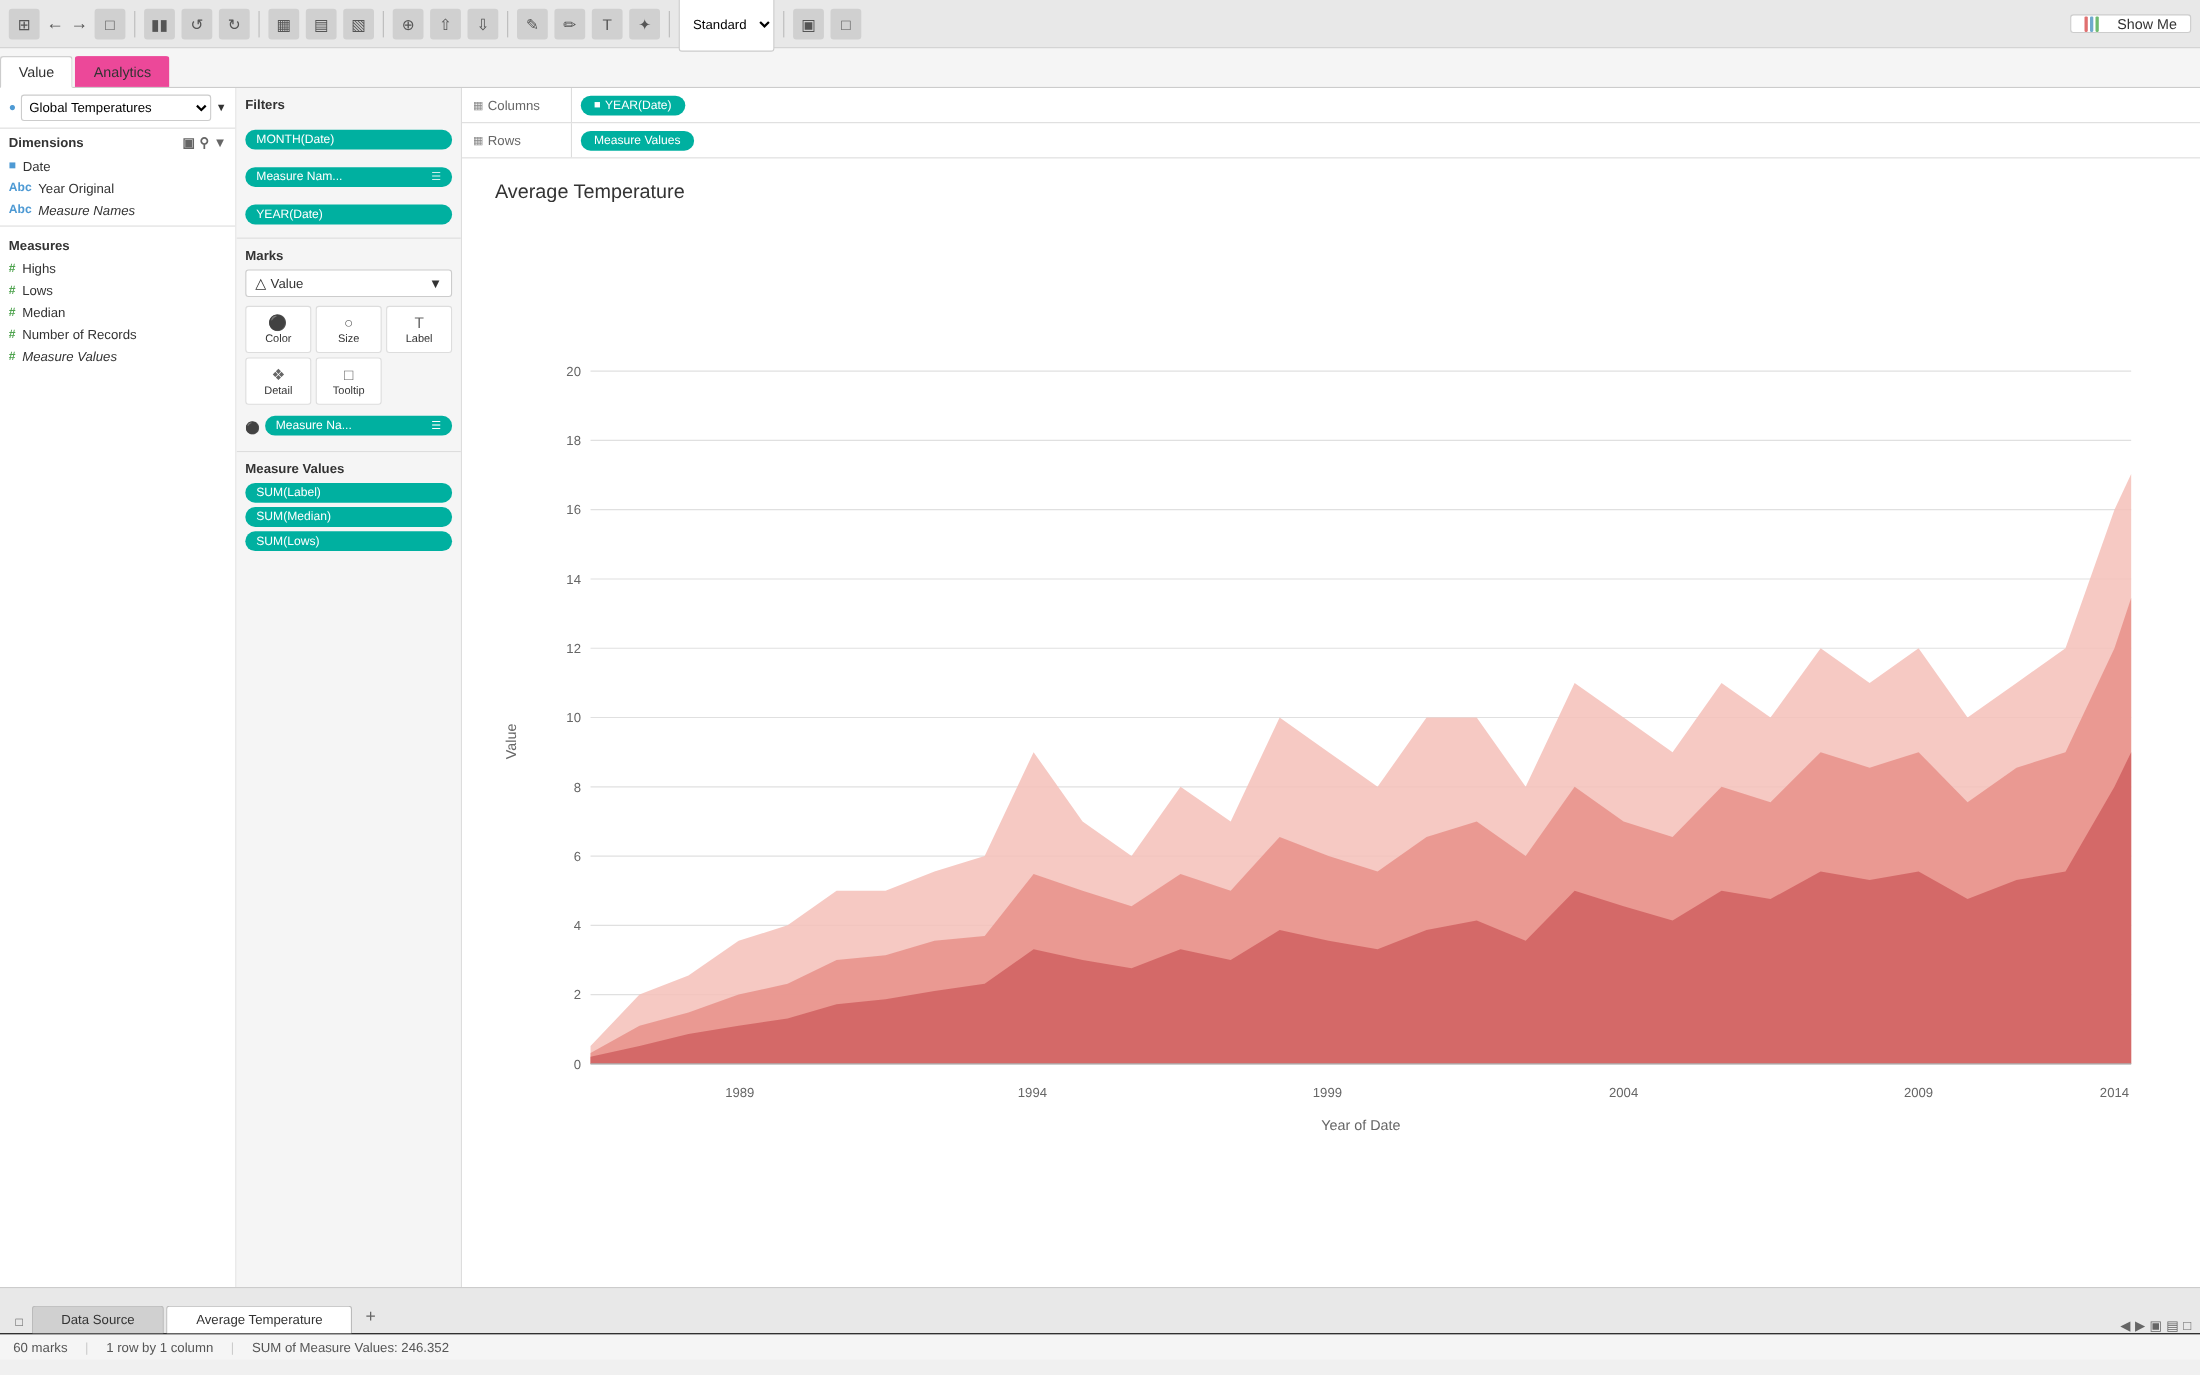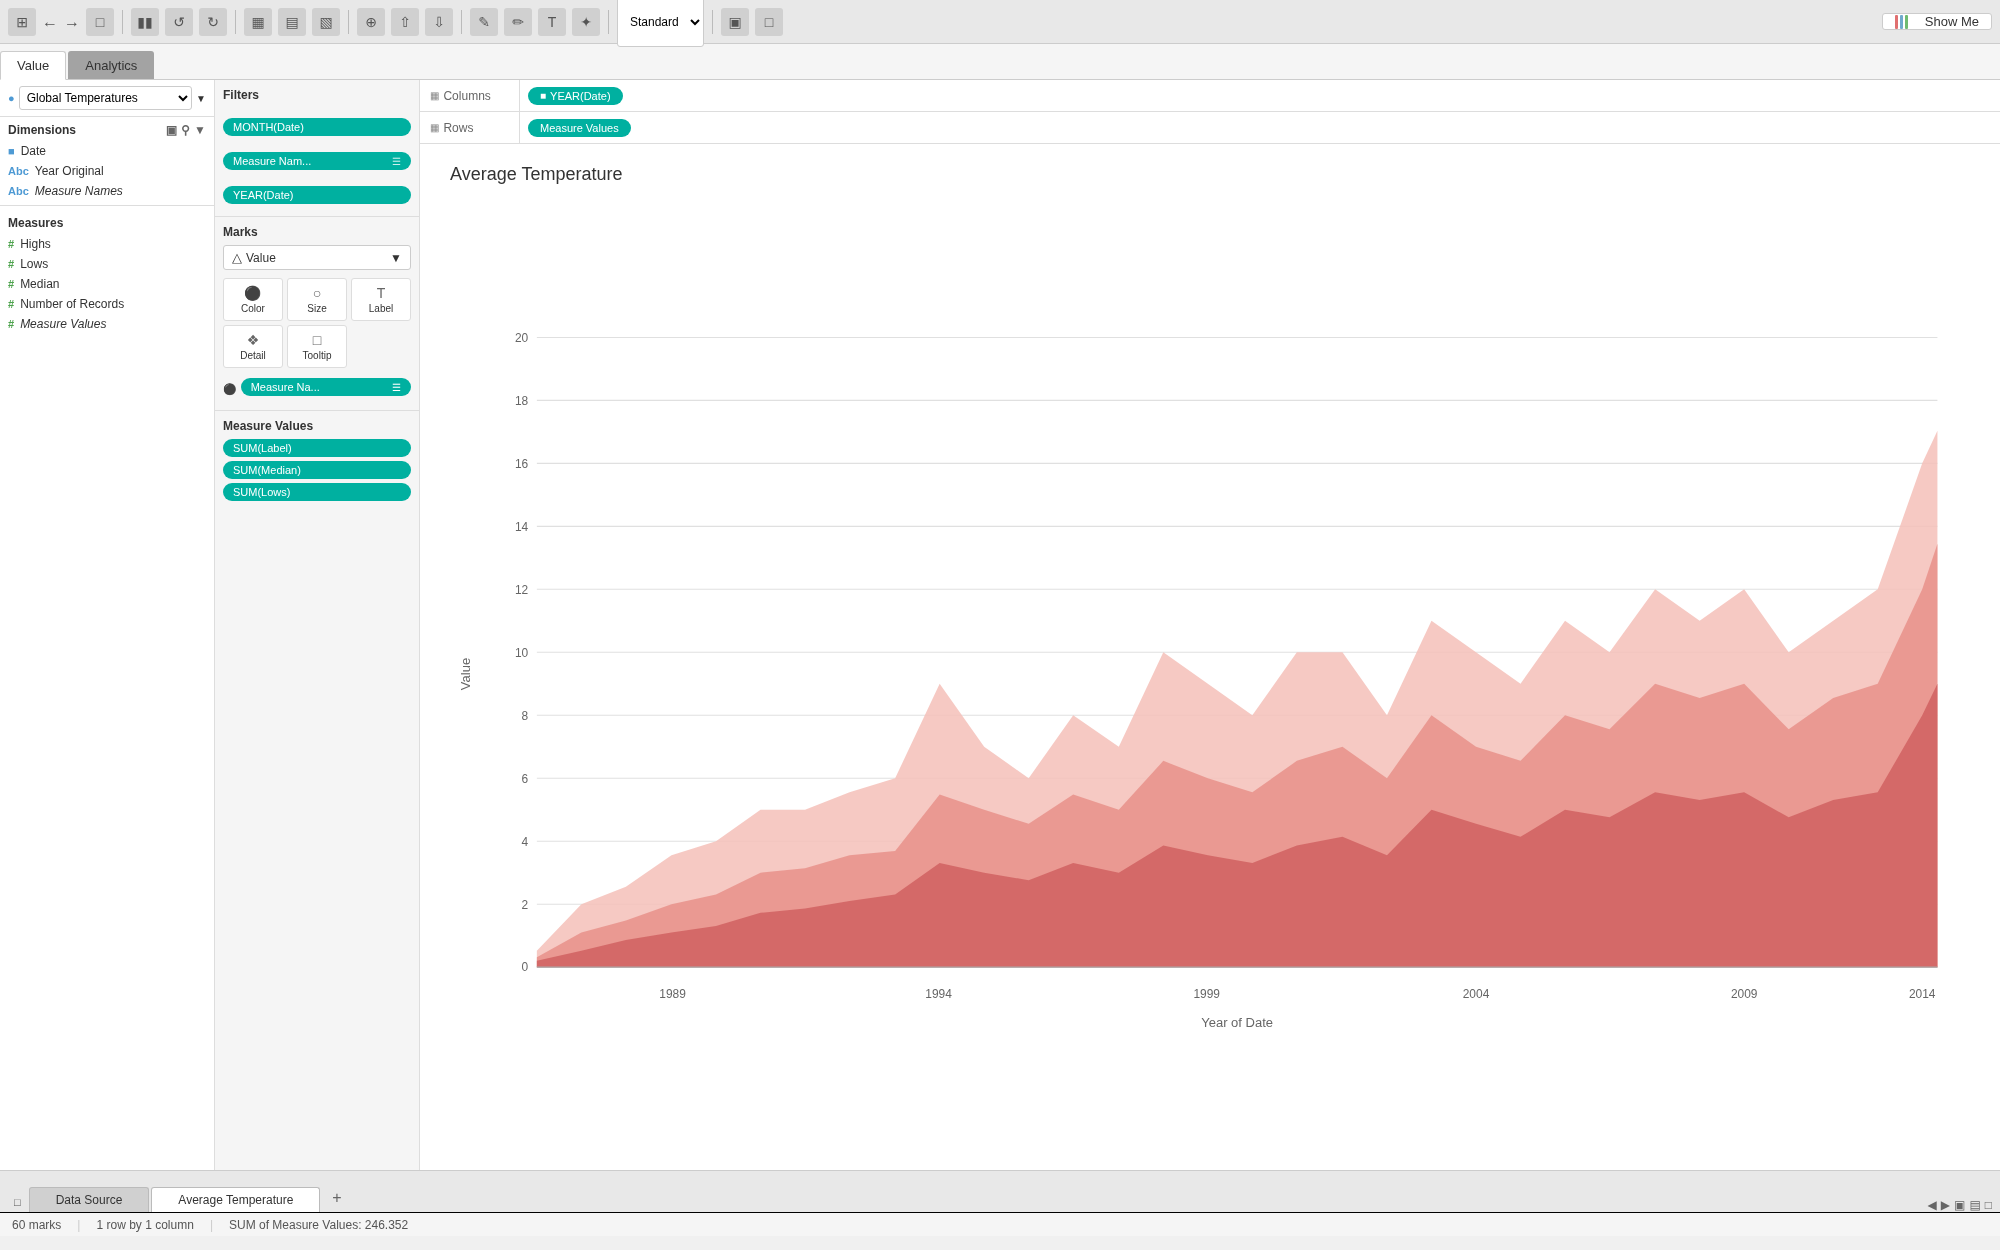--- a/index.html
+++ b/index.html
@@ -47,21 +47,21 @@
       display: flex;
       align-items: flex-end;
     }
     .tab {
       padding: 6px 16px;
       cursor: pointer;
       border: 1px solid transparent;
       border-bottom: none;
       border-radius: 3px 3px 0 0;
       font-size: 13px;
-      background: #a3a3a3;
+      background: #ec4899;
       margin-right: 2px;
     }
     .tab.active {
       background: white;
       border-color: #ccc;
       border-bottom: 1px solid white;
       margin-bottom: -1px;
     }
 
     

